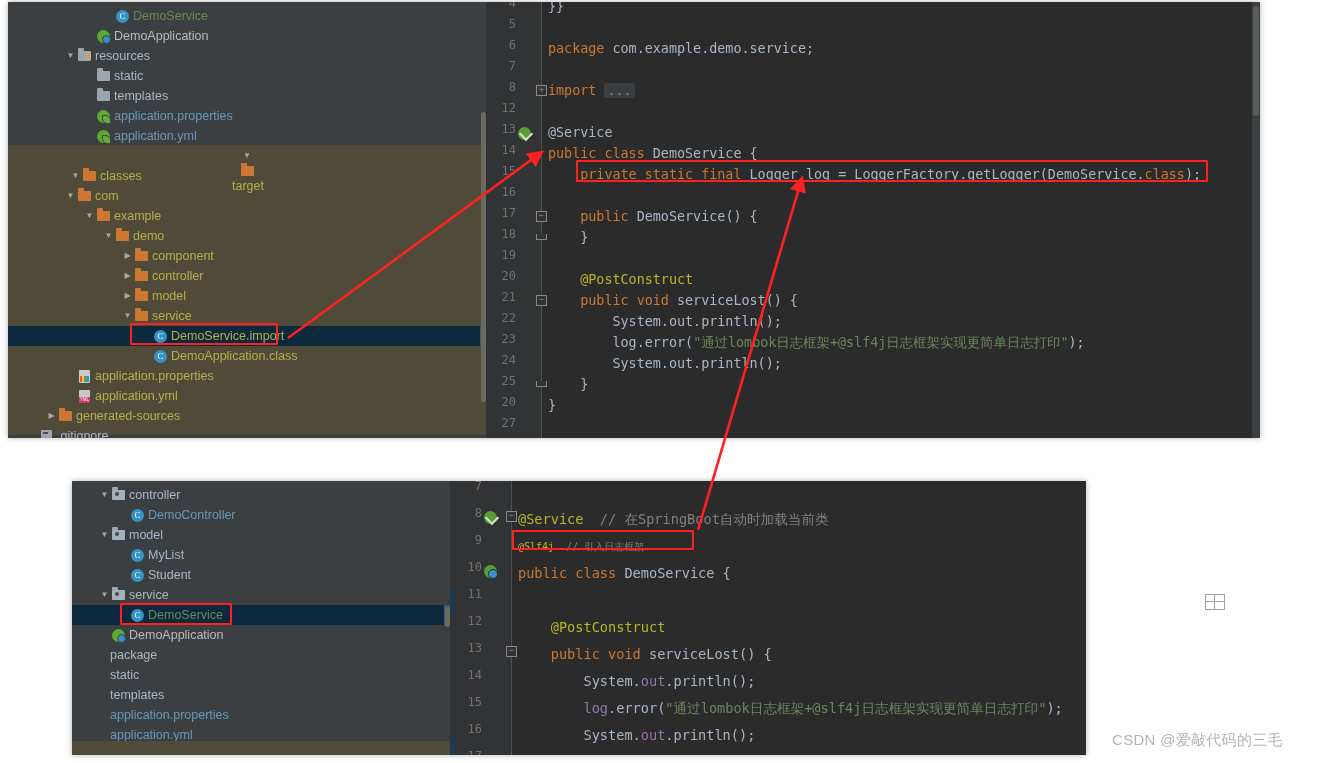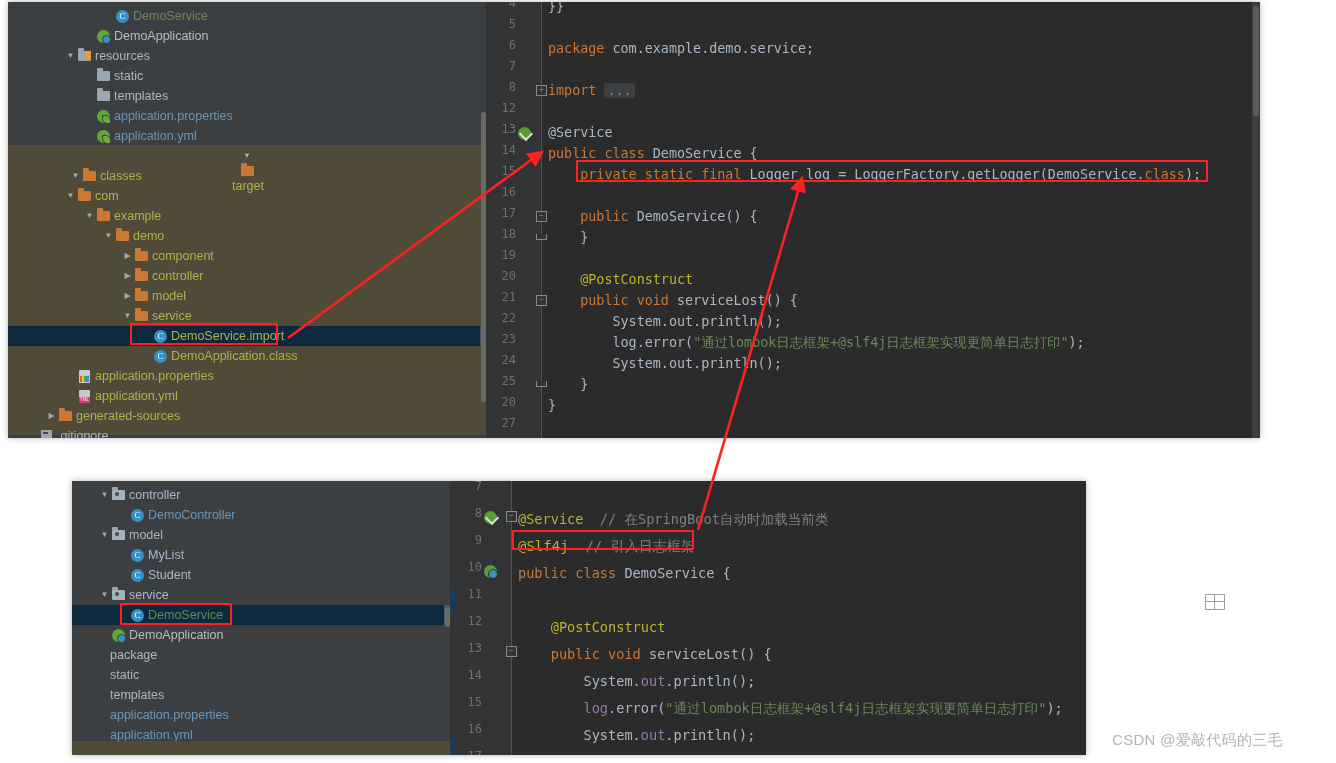--- a/index.html
+++ b/index.html
@@ -457,21 +457,21 @@
           <div class="ln" style="top: 133px; right: 30px;">12</div>
           <div class="ln" style="top: 160px; right: 30px;">13</div>
           <div class="ln" style="top: 187px; right: 30px;">14</div>
           <div class="ln" style="top: 214px; right: 30px;">15</div>
           <div class="ln" style="top: 241px; right: 30px;">16</div>
           <div class="ln" style="top: 268px; right: 30px;">17</div>
         </div>
       <div class="vline" style="left:61px;"></div>
       <div class="codearea" id="bottom-code" style="left:62px;">
           <div class="cl" style="top: 25px; left: 6px; font-size: 13.6px; line-height: 27px;"><span class="ann">@Service</span><span class="cmt">  // 在SpringBoot自动时加载当前类</span></div>
-          <div class="cl" style="top: 52px; left: 6px; font-size: 14px; line-height: 27px;"><span class="ann">@Slf4j</span><span class="cmt">  // 引入日志框架</span></div>
+          <div class="cl" style="top: 52px; left: 6px; font-size: 10px; line-height: 27px;"><span class="ann">@Slf4j</span><span class="cmt">  // 引入日志框架</span></div>
           <div class="cl" style="top: 79px; left: 6px; font-size: 13.6px; line-height: 27px;"><span class="kw">public class </span><span class="id">DemoService</span><span class="brace"> {</span></div>
           <div class="cl" style="top: 133px; left: 6px; font-size: 13.6px; line-height: 27px;"><span class="ann2" style="color: rgb(187, 181, 41);">    @PostConstruct</span></div>
           <div class="cl" style="top: 160px; left: 6px; font-size: 13.6px; line-height: 27px;"><span class="kw">    public void </span><span class="id">serviceLost</span><span class="brace">() {</span></div>
           <div class="cl" style="top: 187px; left: 6px; font-size: 13.6px; line-height: 27px;"><span class="id">        System.</span><span class="fld">out</span><span class="id">.println();</span></div>
           <div class="cl" style="top: 214px; left: 6px; font-size: 13.6px; line-height: 27px;"><span class="fld">        log</span><span class="id">.error(</span><span class="str">"通过lombok日志框架+@slf4j日志框架实现更简单日志打印"</span><span class="id">);</span></div>
           <div class="cl" style="top: 241px; left: 6px; font-size: 13.6px; line-height: 27px;"><span class="id">        System.</span><span class="fld">out</span><span class="id">.println();</span></div>
           <div class="cl" style="top: 268px; left: 6px; font-size: 13.6px; line-height: 27px;"><span class="brace">    }</span></div>
         </div>
     <div class="foldmark" style="top: 30px; left: 56px;">−</div>
         <div class="foldmark" style="top: 165px; left: 56px;">−</div>

